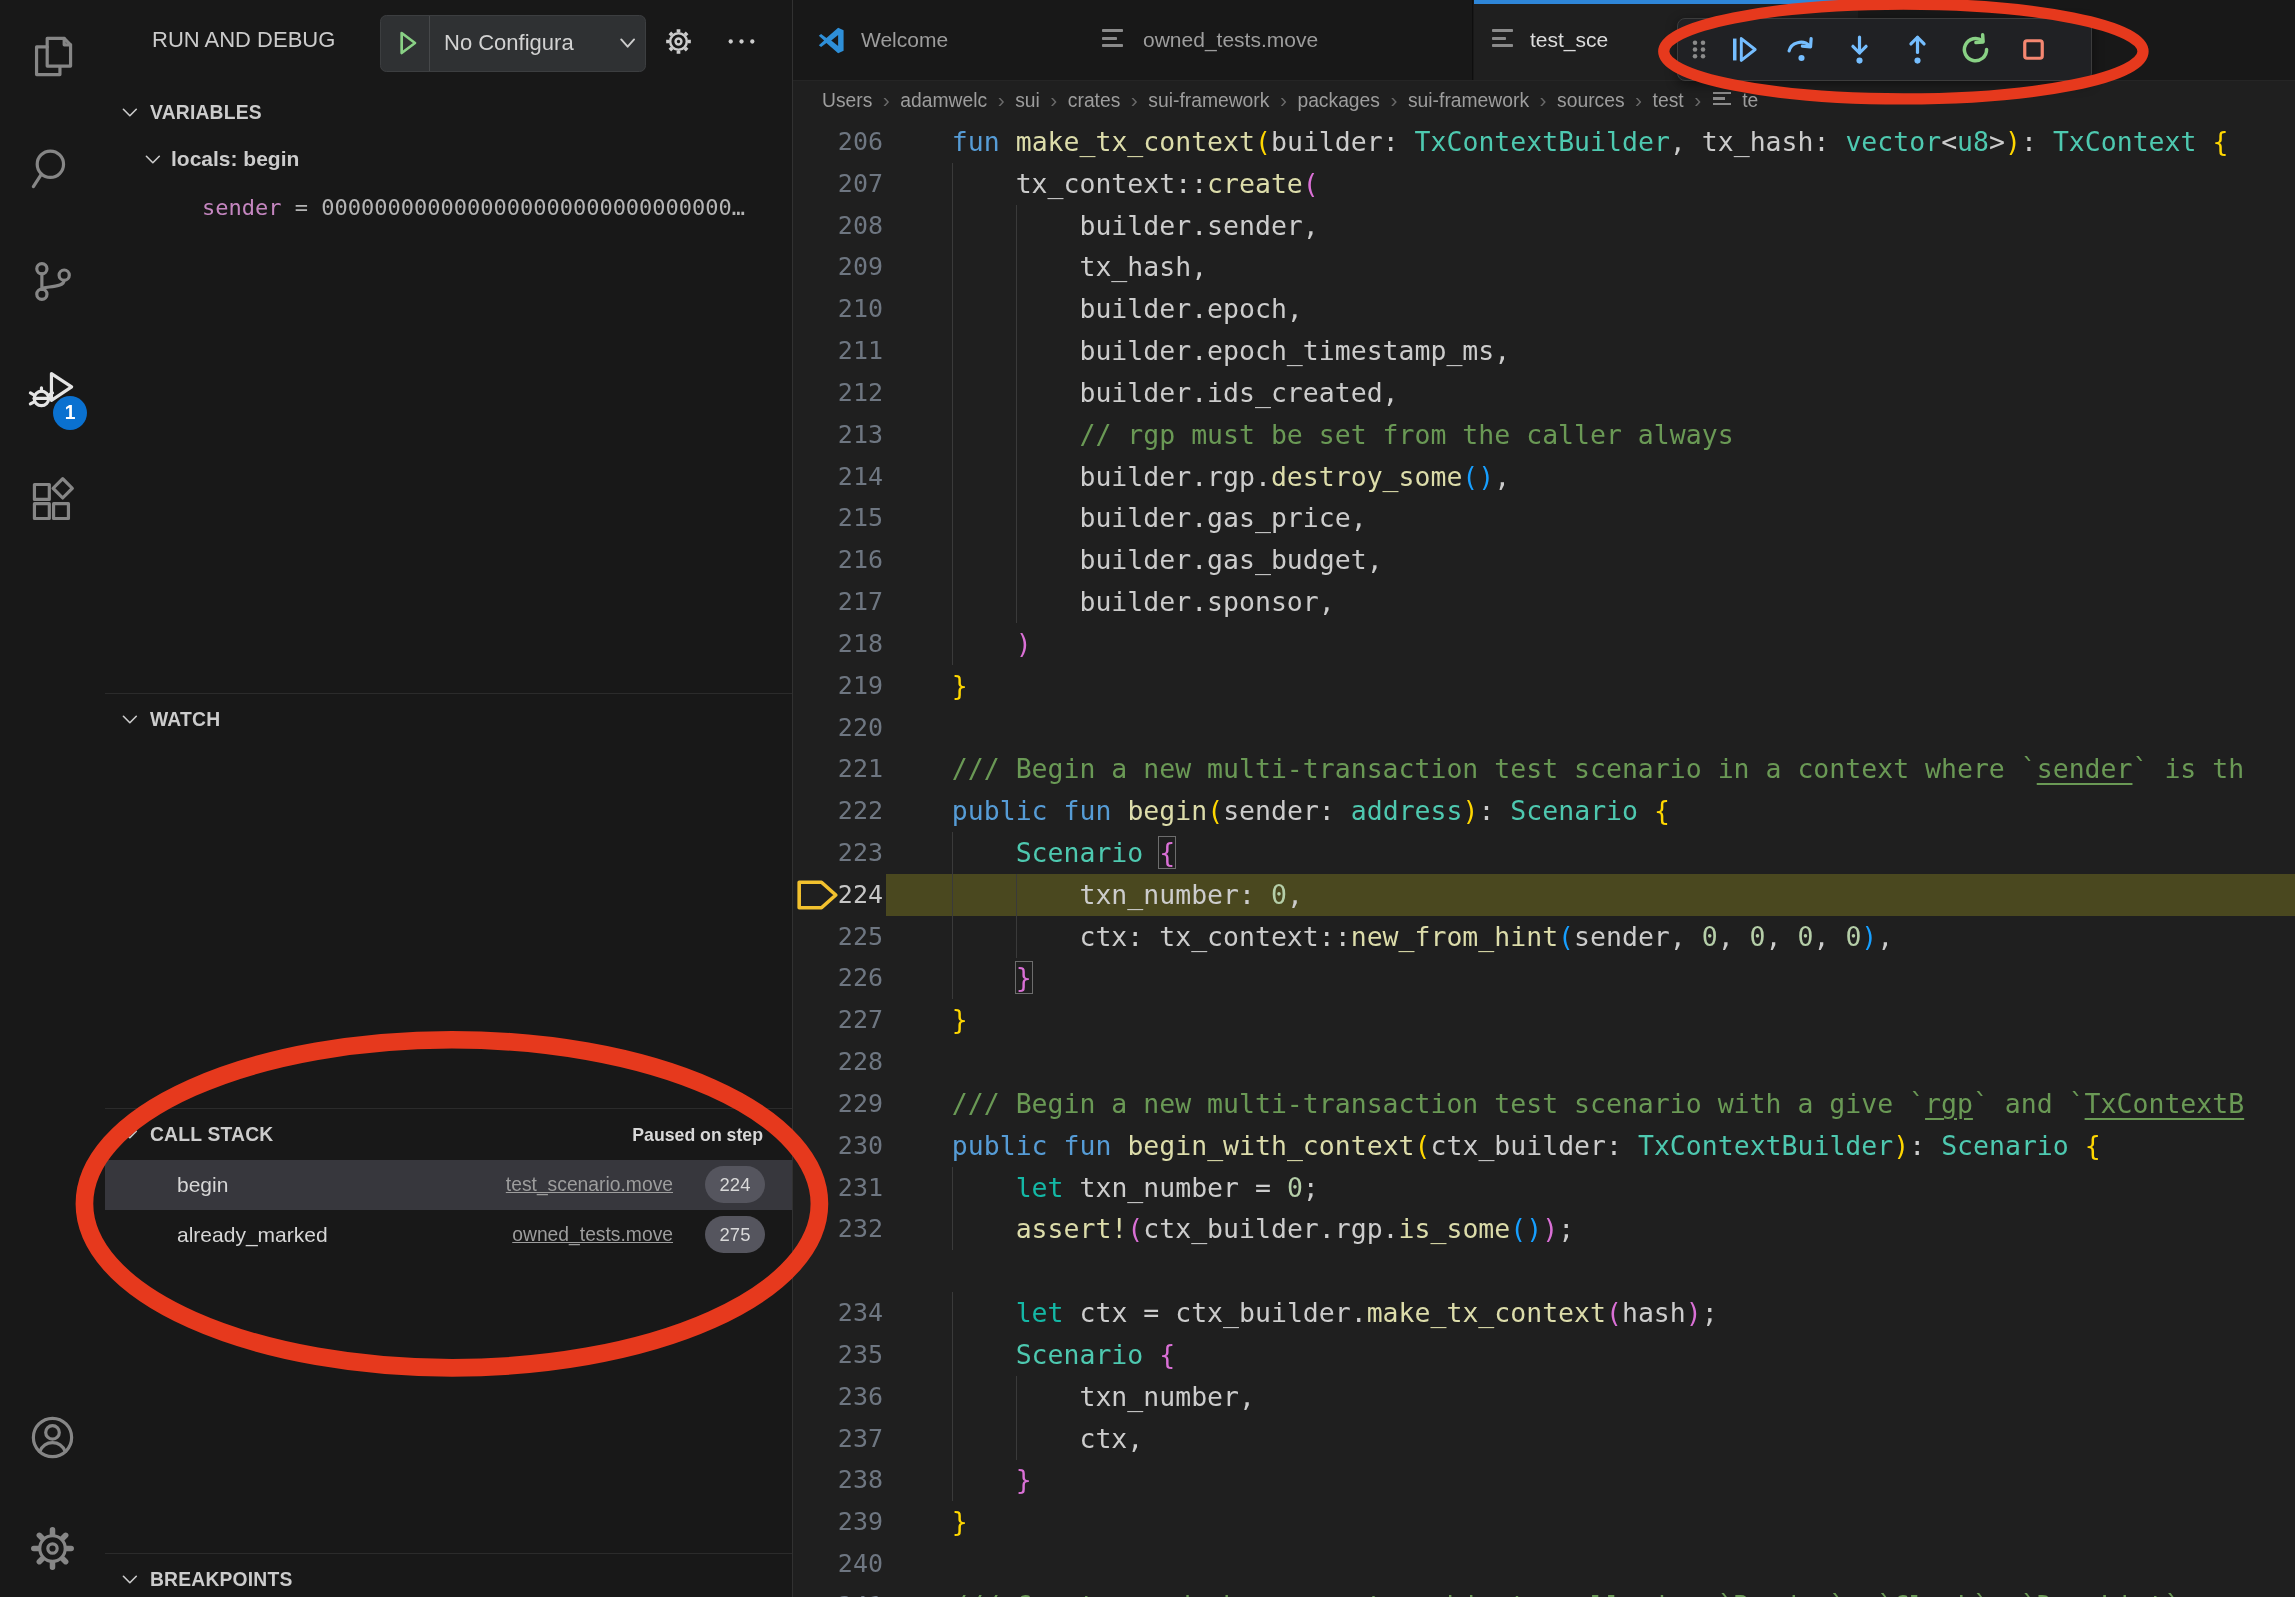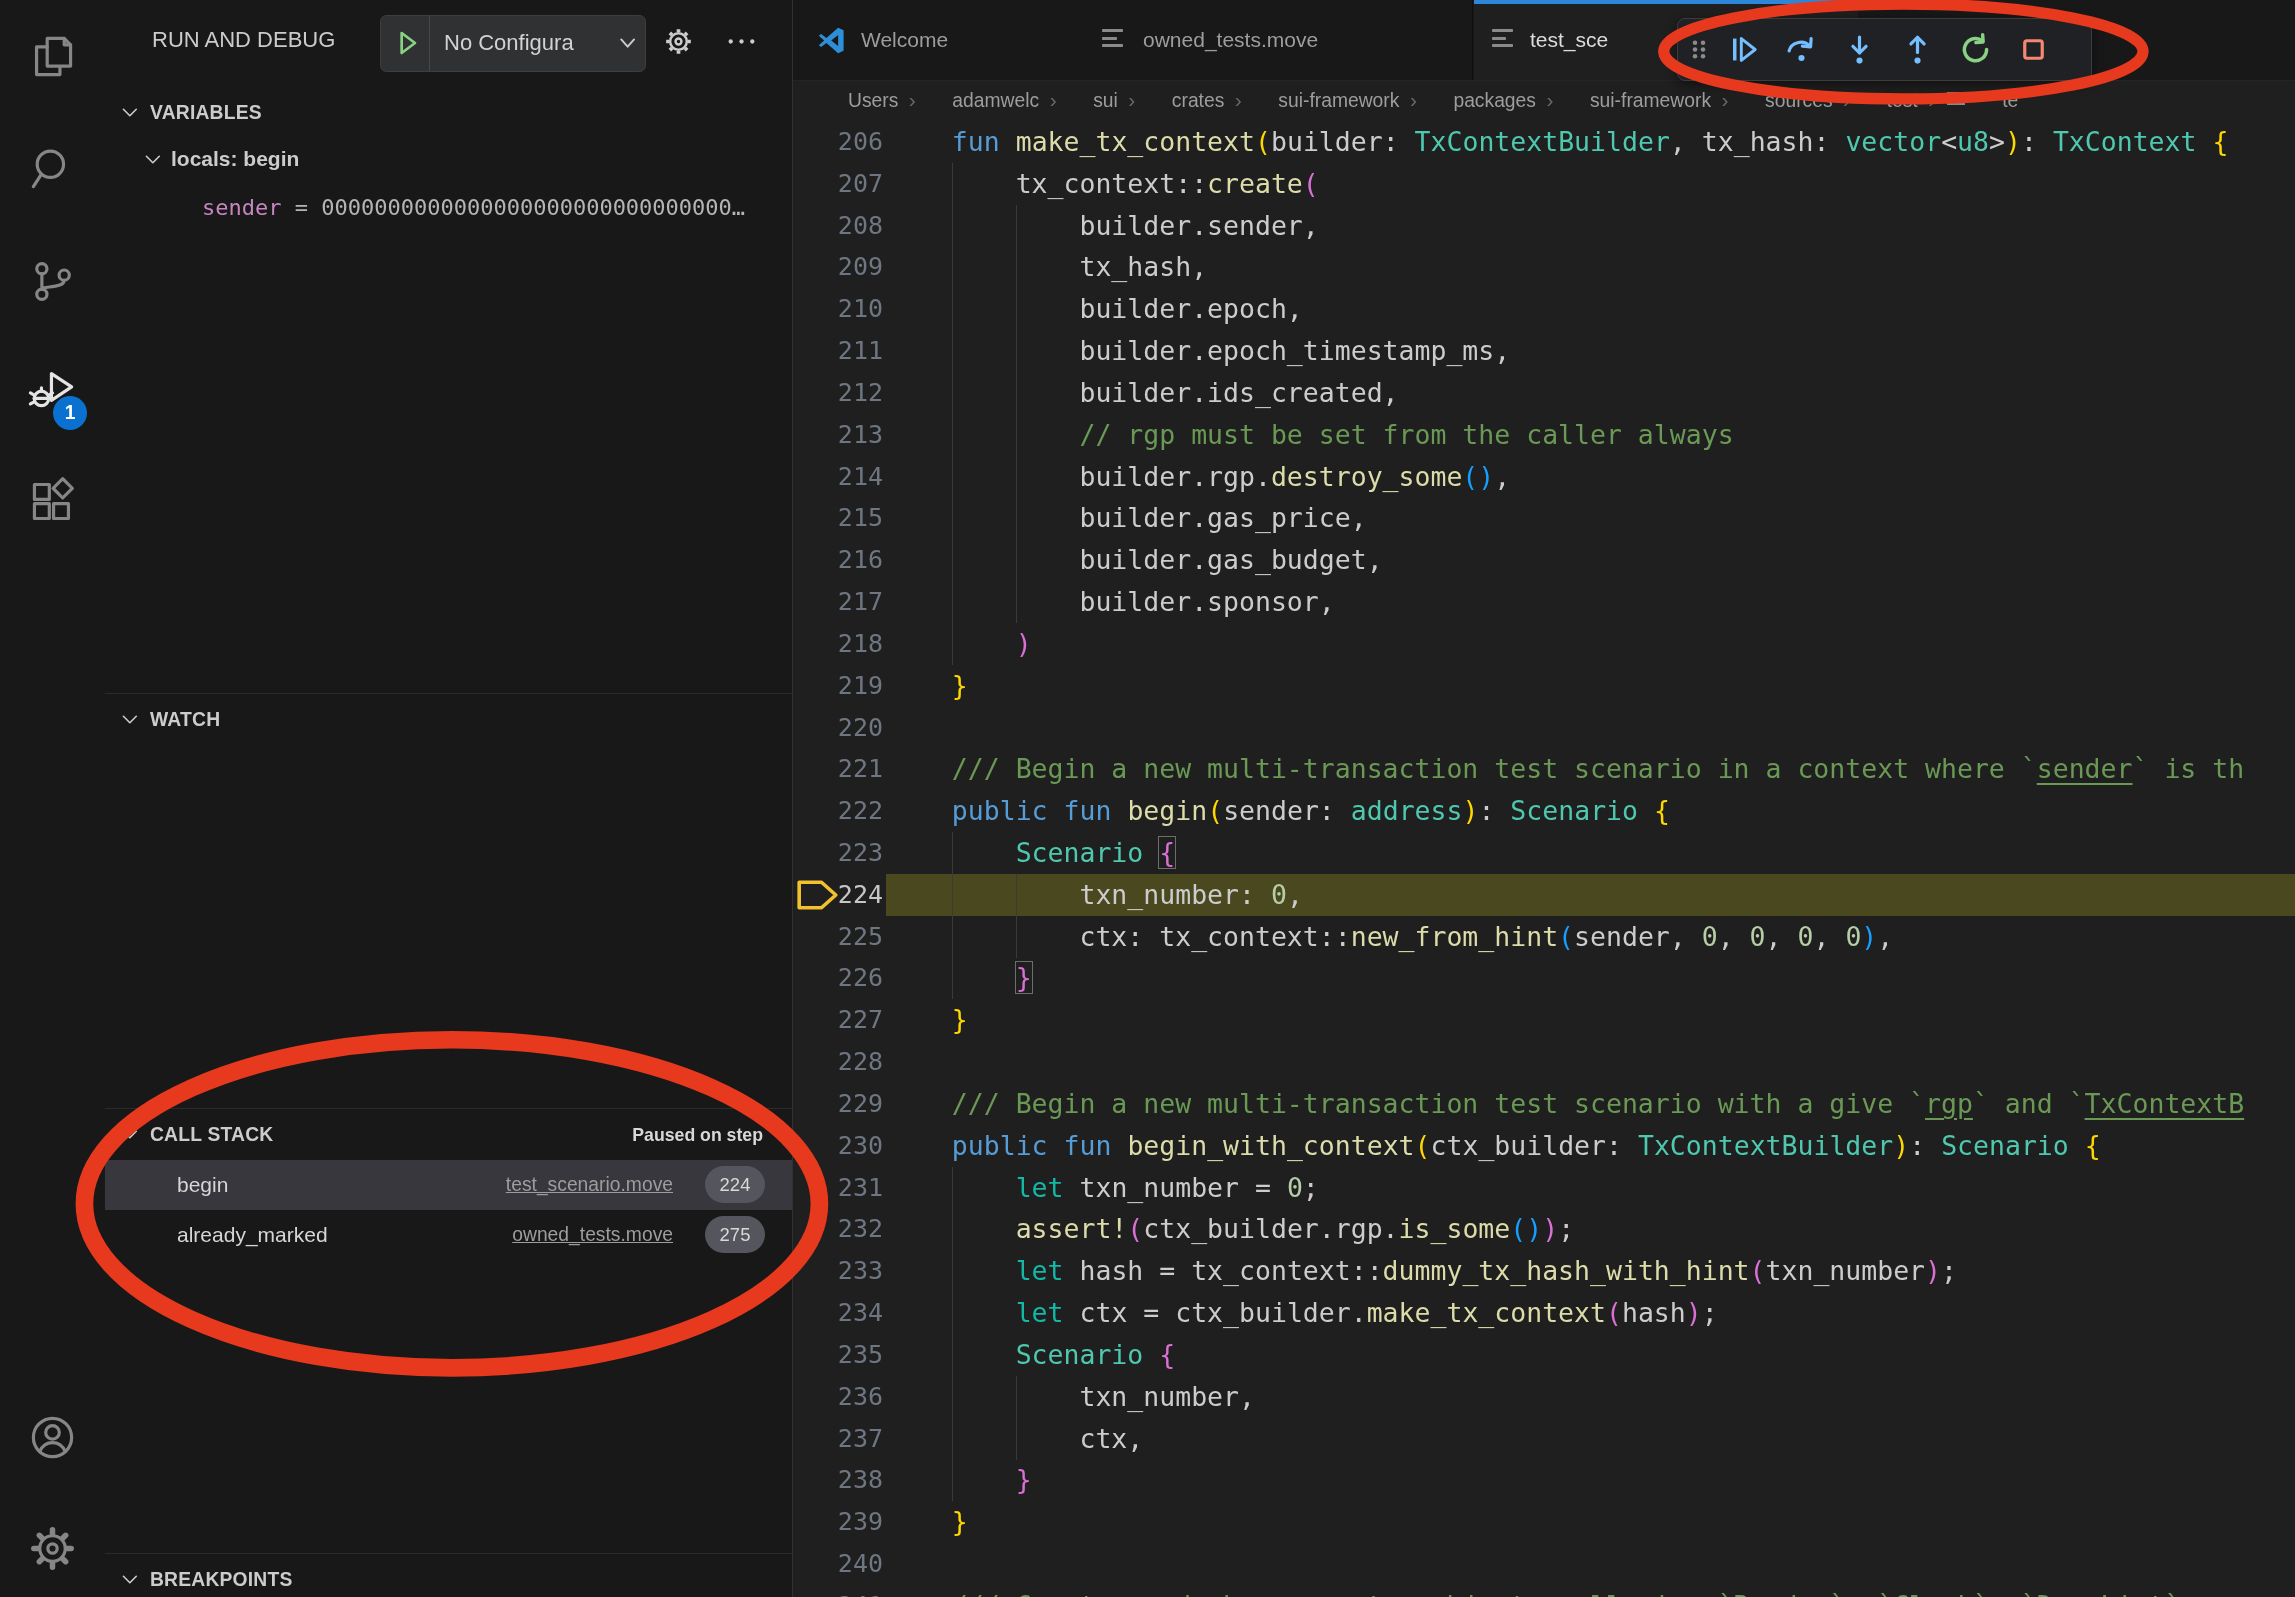--- a/index.html
+++ b/index.html
@@ -50,21 +50,21 @@
   #tabbar{position:absolute;left:0;top:0;width:1502px;height:80px;background:#181818;border-bottom:0.8px solid #252525;}
   .tab{position:absolute;top:0;height:80px;background:#181818;border-right:0.8px solid #0e0e0e;}
   .tab .tab-label{position:absolute;line-height:80px;font-size:21px;color:#9d9d9d;white-space:nowrap;}
   .tab.active{background:#1f1f1f;border-right:none;}
   .tab.active .tab-label{color:#dcdcdc;}
   .tab-topline{position:absolute;top:0;height:4px;}
   .tab-icon{position:absolute;top:26px;width:29px;height:29px;}
   .move-icon i{position:absolute;left:0;height:3.2px;background:#8a8a8a;border-radius:0.8px;}
   #breadcrumbs{position:absolute;left:0;top:80px;width:1502px;height:40px;line-height:40px;font-size:19.3px;color:#9d9d9d;white-space:nowrap;overflow:hidden;padding-left:29px;box-sizing:border-box;}
   .bc-sep{color:#6a6a6a;margin:0 10.5px;font-size:21px;}
-  .bc-item{color:#9d9d9d;margin-left:26px;}
+  .bc-item{color:#9d9d9d;}
   #bc-file-icon{display:inline-block;position:relative;width:21px;height:17.7px;margin:0 8px 0 1.6px;vertical-align:-2.4px;}
   #bc-file-icon i{position:absolute;left:0;height:2.4px;background:#8a8a8a;}
   
   #code{position:absolute;left:0;top:121px;width:1502px;height:1477px;}
   .cl{position:absolute;left:0;width:1502px;height:42px;}
   .gut{position:absolute;left:0;top:0;width:90px;text-align:right;font-family:"DejaVu Sans Mono",monospace;
        font-size:25px;line-height:42px;color:#6e7681;}
   .cl.cur .gut{color:#c6c6c6;}
   .ct{position:absolute;left:95px;top:0;white-space:pre;font-family:"DejaVu Sans Mono",monospace;font-size:26.5px;line-height:42px;}
   .hlbar{position:absolute;left:93px;right:0;top:0;height:42px;background:#4a481f;}
@@ -392,25 +392,20 @@
       <div class="cl" style="top: 1046px;">
         <div class="guide" style="left: 159px;"></div>
         <span class="gut">231</span>
         <span class="ct"><span class="tx">        </span><span class="kw2">let</span><span class="tx"> txn_number = </span><span class="num">0</span><span class="tx">;</span></span>
       </div>
       <div class="cl" style="top: 1087px;">
         <div class="guide" style="left: 159px;"></div>
         <span class="gut">232</span>
         <span class="ct"><span class="tx">        </span><span class="fn">assert!</span><span class="b2">(</span><span class="tx">ctx_builder.rgp.</span><span class="fn">is_some</span><span class="b3">()</span><span class="b2">)</span><span class="tx">;</span></span>
       </div>
-      <div class="cl" style="top: 1129px;">
-        <div class="guide" style="left: 159px;"></div>
-        <span class="gut">233</span>
-        <span class="ct"><span class="tx">        </span><span class="kw2">let</span><span class="tx"> hash = tx_context::</span><span class="fn">dummy_tx_hash_with_hint</span><span class="b2">(</span><span class="tx">txn_number</span><span class="b2">)</span><span class="tx">;</span></span>
-      </div>
       <div class="cl" style="top: 1171px;">
         <div class="guide" style="left: 159px;"></div>
         <span class="gut">234</span>
         <span class="ct"><span class="tx">        </span><span class="kw2">let</span><span class="tx"> ctx = ctx_builder.</span><span class="fn">make_tx_context</span><span class="b2">(</span><span class="tx">hash</span><span class="b2">)</span><span class="tx">;</span></span>
       </div>
       <div class="cl" style="top: 1213px;">
         <div class="guide" style="left: 159px;"></div>
         <span class="gut">235</span>
         <span class="ct"><span class="tx">        </span><span class="ty">Scenario</span><span class="tx"> </span><span class="b2">{</span></span>
       </div>

